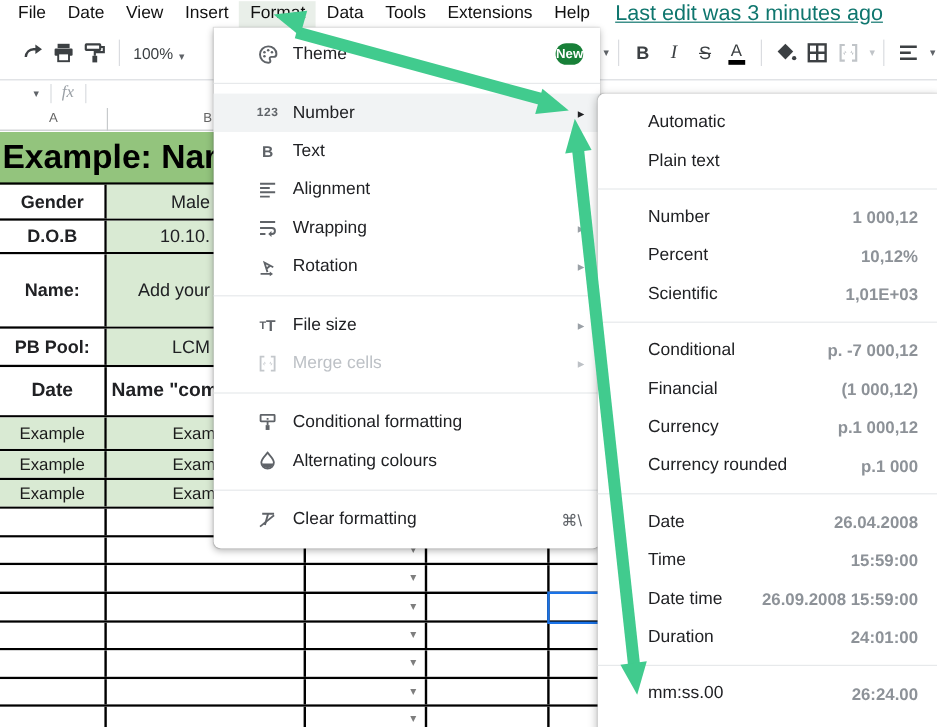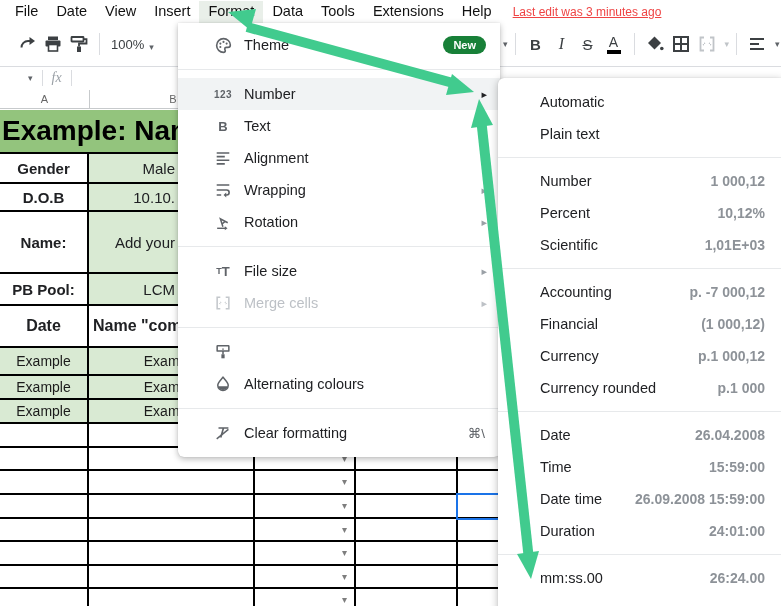--- a/index.html
+++ b/index.html
@@ -6,21 +6,21 @@
   body{position:relative;width:781px;height:606px;overflow:hidden;background:#fff;
        font-family:"Liberation Sans",sans-serif;color:#202124}
   .abs{position:absolute}
   svg{display:block}
 
   
   .menubar{left:0;top:0;width:781px;height:23px;display:flex;align-items:center;
            padding-left:6px;font-size:14.5px;color:#111;z-index:3}
   .menu-item{padding:2px 9px 4px;cursor:default;white-space:nowrap}
   .menu-item.active{background:#e9efe9}
-  .last-edit{margin-left:12px;color:#ef4444;text-decoration:underline;font-size:12px}
+  .last-edit{margin-left:12px;color:#0f766e;text-decoration:underline;font-size:18px}
 
   
   .toolbar{left:0;top:23px;width:781px;height:43px;border-bottom:1px solid #dadce0;z-index:1}
   .tgroup{position:absolute;top:0;height:42px;display:flex;align-items:center}
   .tg-left{left:14px}
   .tg-right{left:498px}
   .tbtn{display:flex;align-items:center;justify-content:center;width:26px;height:26px;color:#3c4043}
   .tsep{width:1px;height:22px;background:#dadce0;margin:0 7px}
   .zoomctl{display:flex;align-items:flex-end;font-size:13px;color:#3c4043;margin-left:4px}
   .dcaret{font-size:9px;color:#5f6368;margin-left:5px}
@@ -69,21 +69,21 @@
   .fitem{height:32px;display:flex;align-items:center;font-size:14.5px;color:#202124;cursor:default}
   .fitem.hl{background:#f1f3f4}
   .ficon{width:26px;margin-left:32px;display:flex;justify-content:center;align-items:center;color:#5f6368}
   .flabel{margin-left:8px;flex:1}
   .farrow{margin-right:13px;font-size:11px;color:#9aa0a6}
   .farrow.dark{color:#202124}
   .fshort{margin-right:15px;color:#5f6368;font-size:13.5px}
   .fdiv{border-top:1px solid #e7e9eb;margin:8px 0}
   .fitem.disabled,.fitem.disabled .ficon,.fitem.disabled .farrow{color:#bdc1c6}
   .badge{background:#188038;color:#fff;font-size:11px;font-weight:700;border-radius:10px;
-         padding:3px 10px;margin-right:14px}
+         padding:3px 0;margin-right:14px}
   .i123{font-size:10px;font-weight:700;letter-spacing:.5px}
   .iB{font-size:13px;font-weight:700}
   .iTT{font-size:13px;font-weight:700}.iTT .small{font-size:9px}
 
   
   .smenu{left:498px;top:78px;width:284px;height:540px;z-index:11;background:#fff;
          border-radius:6px 0 0 0;padding:8px 0;
          box-shadow:0 2px 8px rgba(0,0,0,.28),0 0 1px rgba(0,0,0,.2)}
   .sitem{height:32px;display:flex;align-items:center;font-size:14.5px;cursor:default}
   .slabel{margin-left:42px;color:#202124;white-space:nowrap}
@@ -412,20 +412,21 @@
 
   <div class="fitem">
     <span class="ficon">
       <svg width="18" height="18" viewBox="0 0 20 20">
         <rect x="3.5" y="3" width="13" height="6" rx="0.5" stroke="#5f6368" stroke-width="1.7" fill="none"></rect>
         <path d="M10 6v1.5" stroke="#5f6368" stroke-width="1.7"></path>
         <path d="M10 9v3.5" stroke="#5f6368" stroke-width="1.7"></path>
         <rect x="8.2" y="12.5" width="3.6" height="4.5" fill="#5f6368"></rect>
       </svg>
     </span>
+    <span class="flabel">Conditional formatting</span>
   </div>
   <div class="fitem">
     <span class="ficon">
       <svg width="18" height="18" viewBox="0 0 20 20">
         <path d="M10 2.5c3 3.6 5.8 5.9 5.8 9a5.8 5.8 0 1 1-11.6 0c0-3.1 2.8-5.4 5.8-9z" fill="none" stroke="#5f6368" stroke-width="1.7"></path>
         <path d="M4.6 12.5h10.8a5.6 5.6 0 0 1-10.8 0z" fill="#5f6368"></path>
       </svg>
     </span>
     <span class="flabel">Alternating colours</span>
   </div>
@@ -460,21 +461,21 @@
     <span class="slabel">Percent</span>
     <span class="sval">10,12%</span>
   </div>
   <div class="sitem">
     <span class="slabel">Scientific</span>
     <span class="sval">1,01E+03</span>
   </div>
   <div class="sdiv"></div>
 
   <div class="sitem">
-    <span class="slabel">Accounting</span>
+    <span class="slabel">Conditional</span>
     <span class="sval">p. -7 000,12</span>
   </div>
   <div class="sitem">
     <span class="slabel">Financial</span>
     <span class="sval">(1 000,12)</span>
   </div>
   <div class="sitem">
     <span class="slabel">Currency</span>
     <span class="sval">p.1 000,12</span>
   </div>

